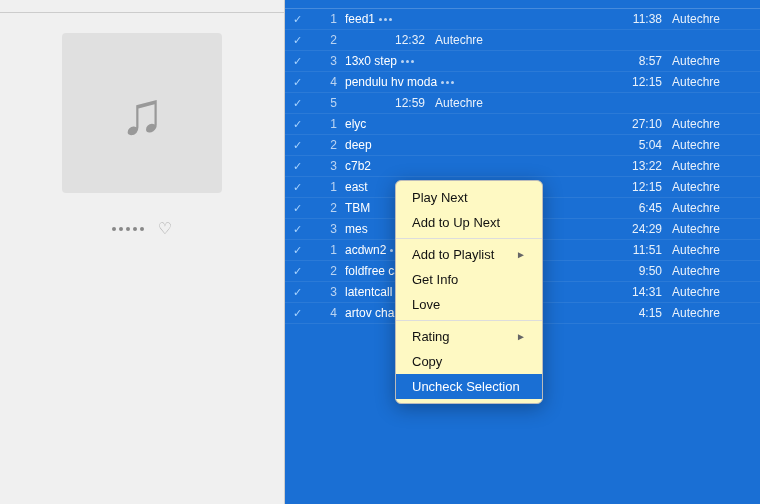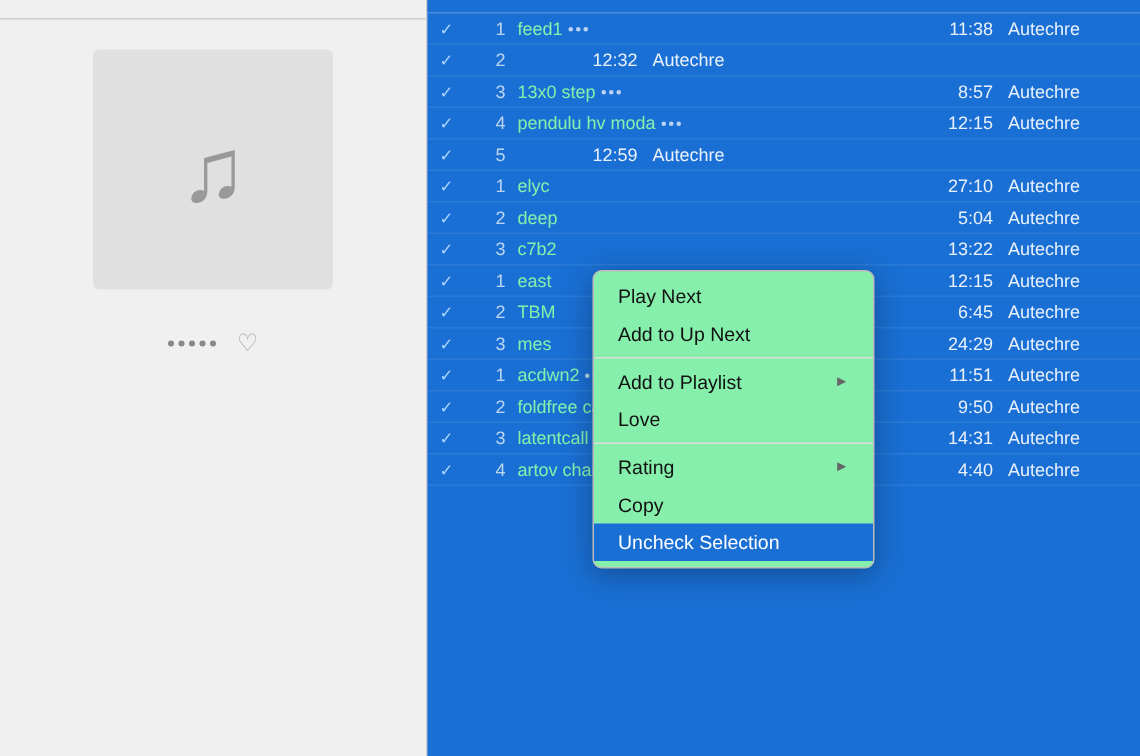--- a/index.html
+++ b/index.html
@@ -133,21 +133,21 @@
       text-align: right;
       margin-right: 8px;
       color: rgba(255,255,255,0.7);
     }
     .track-name {
       flex: 1;
       display: flex;
       align-items: center;
       gap: 4px;
     }
-    .track-name-text { color: #86efac; }
+    .track-name-text { color: #ffffff; }
     .track-dots {
       display: flex;
       gap: 2px;
       align-items: center;
     }
     .track-dot {
       width: 3px;
       height: 3px;
       background: rgba(255,255,255,0.7);
       border-radius: 50%;
@@ -159,25 +159,25 @@
     }
     .track-artist {
       width: 80px;
       margin-left: 10px;
       color: rgba(255,255,255,0.9);
     }
 
     
     .context-menu {
       position: absolute;
-      background: #86efac;
+      background: #fef9c3;
       border: 1px solid #bbb;
       border-radius: 6px;
       box-shadow: 0 4px 20px rgba(0,0,0,0.3);
-      width: 188px;
+      width: 148px;
       padding: 4px 0;
       z-index: 100;
       top: 180px;
       left: 395px;
     }
     .ctx-item {
       display: flex;
       align-items: center;
       justify-content: space-between;
       padding: 5px 16px;
@@ -411,39 +411,42 @@
     <div class="track-num">4</div>
     <div class="track-name">
       <span class="track-name-text">artov chain</span>
       <div class="track-dots">
       <div class="track-dot"></div>
       <div class="track-dot"></div>
       <div class="track-dot"></div>
     </div>
     </div>
     <div class="col-cloud"></div>
-    <div class="track-time">4:40</div>
+    <div class="track-time">4:15</div>
     <div class="track-artist">Autechre</div>
   </div>
     </div>
 </div>
 
 <div class="context-menu" id="ctx-menu">
     <div class="ctx-item">
       <span>Play Next</span>
     </div>
     <div class="ctx-item">
       <span>Add to Up Next</span>
     </div>
     <div class="ctx-separator"></div>
     <div class="ctx-item">
       <span>Add to Playlist</span>
       <span class="ctx-arrow">►</span>
     </div>
     <div class="ctx-item">
+      <span>Get Info</span>
+    </div>
+    <div class="ctx-item">
       <span>Love</span>
     </div>
     <div class="ctx-separator"></div>
     <div class="ctx-item">
       <span>Rating</span>
       <span class="ctx-arrow">►</span>
     </div>
     <div class="ctx-item">
       <span>Copy</span>
     </div>

